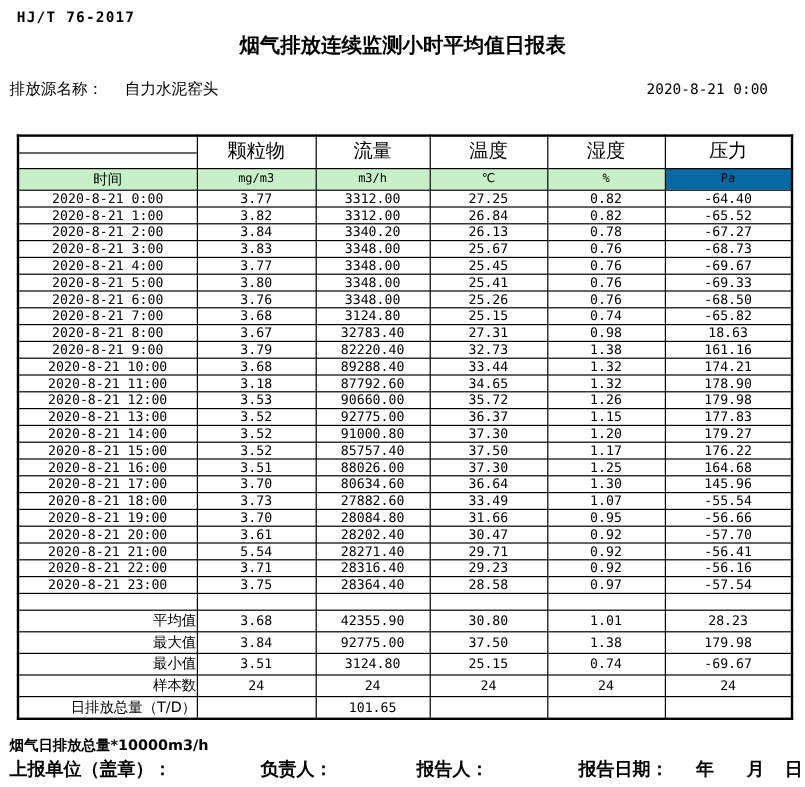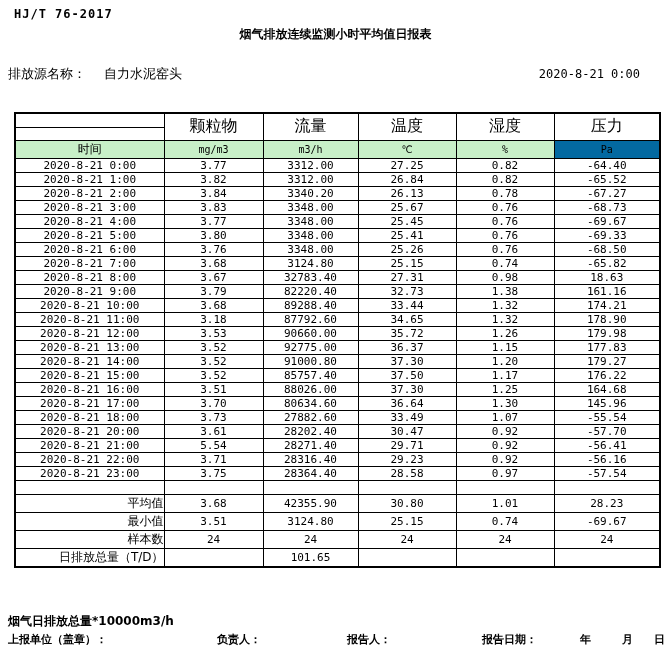--- a/index.html
+++ b/index.html
@@ -6,21 +6,21 @@
   html,body { width:671px; height:656px; background:#ffffff; overflow:hidden; }
   body { position:relative; font-family:"DejaVu Sans", sans-serif; color:#000; }
 
   .doc-code {
     position:absolute; left:14px; top:7px;
     font-size:12px; font-weight:bold; letter-spacing:1px;
     font-family:"DejaVu Sans Mono","DejaVu Sans",monospace;
   }
   .title {
     position:absolute; left:0; right:0; top:26px;
-    text-align:center; font-size:12px; font-weight:bold;
+    text-align:center; font-size:17px; font-weight:bold;
   }
   .meta {
     position:absolute; left:8px; right:31px; top:65px;
     display:flex; justify-content:space-between; align-items:baseline;
   }
   .source { font-size:13px; font-weight:normal; }
   .source-name { margin-left:18px; }
   .report-time { font-size:12px; font-family:"DejaVu Sans Mono","DejaVu Sans",monospace; }
 
   table.report {
@@ -43,21 +43,21 @@
     height:14px; font-size:11px;
     font-family:"DejaVu Sans Mono","DejaVu Sans",monospace;
   }
   tbody td.cjk-label { font-family:"DejaVu Sans",sans-serif; font-size:12px;text-align:right; }
   tr.spacer td { height:14px; }
 
   .note {
     position:absolute; left:8px; top:613px;
     font-size:12px; font-weight:bold;
   }
-  .sign-row { position:absolute; left:0; top:632px; width:671px; height:16px; font-size:11px; font-weight:bold; }
+  .sign-row { position:absolute; left:0; top:632px; width:671px; height:16px; font-size:15px; font-weight:bold; }
   .sign-row span { position:absolute; top:0; white-space:nowrap; }
   .lbl-unit { left:8px; }
   .lbl-resp { left:217px; }
   .lbl-reporter { left:347px; }
   .lbl-rdate { left:482px; }
   .lbl-year { left:580px; }
   .lbl-month { left:622px; }
   .lbl-day { left:654px; }
 </style>
 </head>
@@ -249,20 +249,28 @@
       </tr>
       <tr>
         <td>2020-8-21 18:00</td>
         <td>3.73</td>
         <td>27882.60</td>
         <td>33.49</td>
         <td>1.07</td>
         <td>-55.54</td>
       </tr>
       <tr>
+        <td>2020-8-21 19:00</td>
+        <td>3.70</td>
+        <td>28084.80</td>
+        <td>31.66</td>
+        <td>0.95</td>
+        <td>-56.66</td>
+      </tr>
+      <tr>
         <td>2020-8-21 20:00</td>
         <td>3.61</td>
         <td>28202.40</td>
         <td>30.47</td>
         <td>0.92</td>
         <td>-57.70</td>
       </tr>
       <tr>
         <td>2020-8-21 21:00</td>
         <td>5.54</td>
@@ -299,20 +307,28 @@
     </tr>
   </tbody>
   <tbody id="summary-rows">
       <tr>
         <td class="cjk-label">平均值</td>
         <td>3.68</td>
         <td>42355.90</td>
         <td>30.80</td>
         <td>1.01</td>
         <td>28.23</td>
+      </tr>
+      <tr>
+        <td class="cjk-label">最大值</td>
+        <td>3.84</td>
+        <td>92775.00</td>
+        <td>37.50</td>
+        <td>1.38</td>
+        <td>179.98</td>
       </tr>
       <tr>
         <td class="cjk-label">最小值</td>
         <td>3.51</td>
         <td>3124.80</td>
         <td>25.15</td>
         <td>0.74</td>
         <td>-69.67</td>
       </tr>
       <tr>

